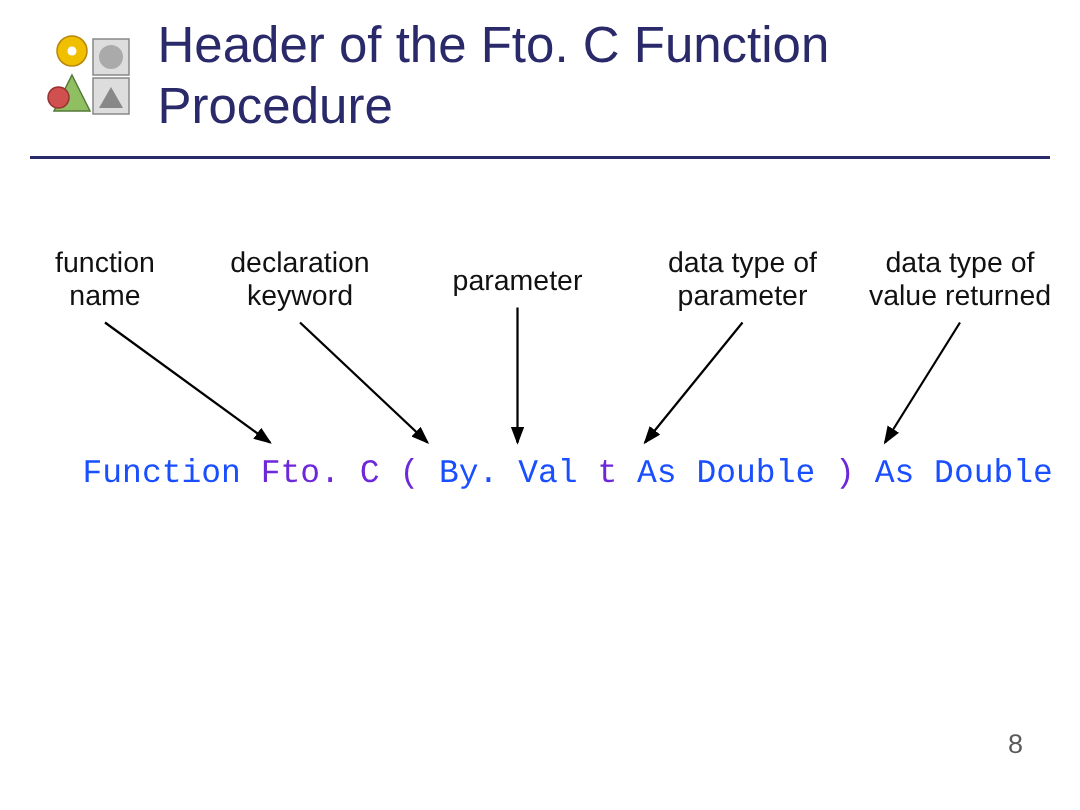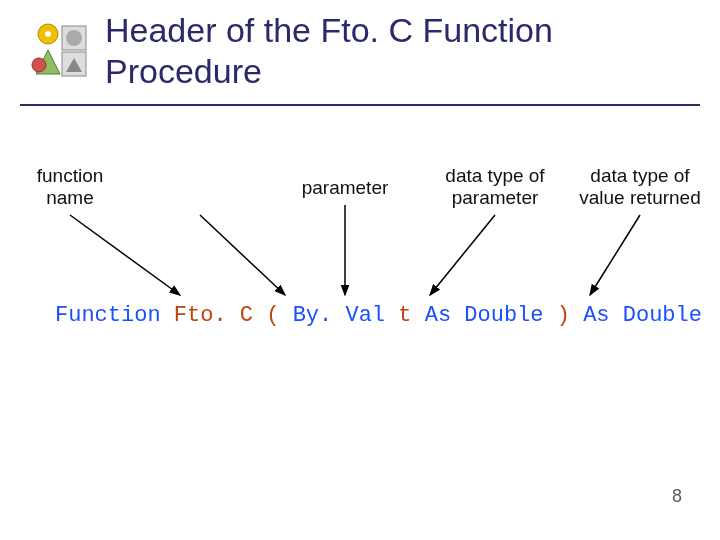--- a/index.html
+++ b/index.html
@@ -5,21 +5,21 @@
   * { margin: 0; padding: 0; box-sizing: border-box; }
   html, body { width: 720px; height: 540px; background: #fff; font-family: Arial, Helvetica, sans-serif; overflow: hidden; }
   .slide { position: relative; width: 720px; height: 529px; border-radius: 18px; }
   .logo { position: absolute; left: 30px; top: 20px; width: 60px; height: 60px; }
   .title { position: absolute; left: 105px; top: 10px; width: 560px; font-size: 34px; line-height: 1.2; color: #2a2a6a; font-weight: 400; }
   .hr { position: absolute; left: 20px; top: 104px; width: 680px; height: 0; border-bottom: 2px solid #2a2a6a; }
   .diagram { position: absolute; left: 0; top: 145px; width: 720px; height: 260px; }
   .label { position: absolute; font-size: 19px; color: #111; text-align: center; line-height: 1.15; }
   .code { position: absolute; font-family: "Courier New", Courier, monospace; font-size: 22px; white-espace: nowrap; }
   .blue { color: #1a4fff; }
-  .black { color: #c2410c; }
+  .black { color: #6d28d9; }
   .pagenum { position: absolute; right: 38px; bottom: 22px; font-size: 18px; color: #5a5a5a; }
   svg.arrow { position: absolute; overflow: visible; }
 </style>
 </head>
 <body>
 
 <div class="slide">
 
   <svg class="logo" viewBox="0 0 60 60">
     <rect x="32" y="6" width="24" height="24" fill="#ddd" stroke="#888"></rect>
@@ -33,20 +33,23 @@
   </svg>
 
   <div class="title">Header of the Fto. C Function Procedure</div>
 
   <div class="hr"></div>
 
   <div class="diagram">
 
     <div class="label" style="left:20px; top:20px; width:100px;">
       <span>function<br>name</span>
+    </div>
+    <div class="label" style="left:140px; top:20px; width:120px;">
+      <span>declaration<br>keyword</span>
     </div>
     <div class="label" style="left:290px; top:32px; width:110px;">
       <span>parameter</span>
     </div>
     <div class="label" style="left:430px; top:20px; width:130px;">
       <span>data type of<br>parameter</span>
     </div>
     <div class="label" style="left:570px; top:20px; width:140px;">
       <span>data type of<br>value returned</span>
     </div>

